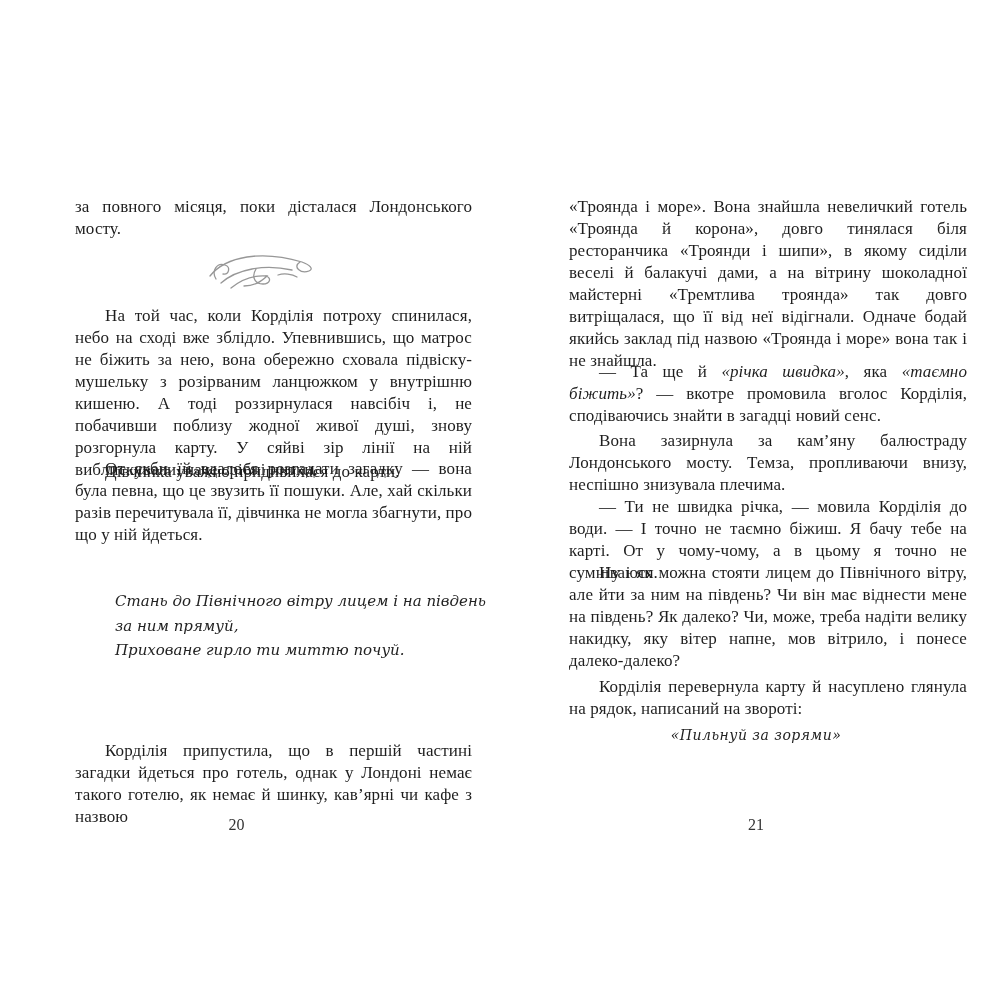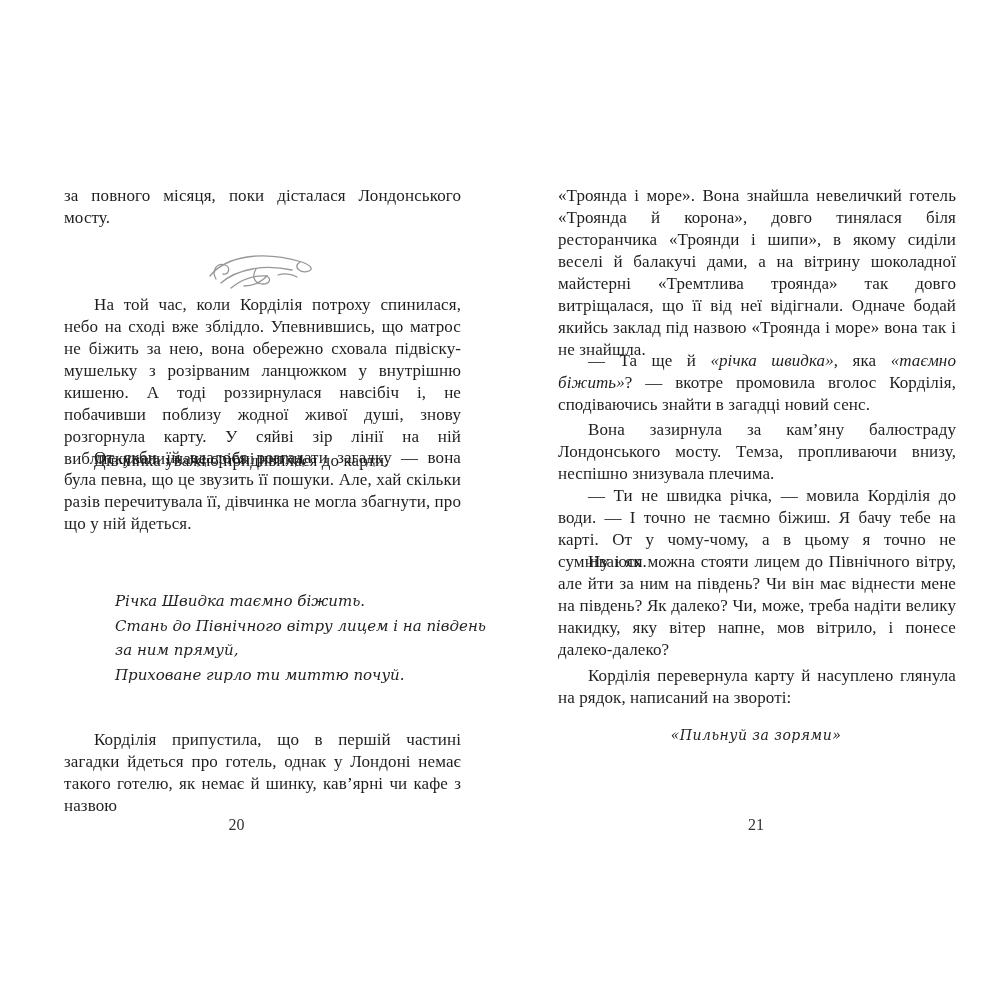--- a/index.html
+++ b/index.html
@@ -12,21 +12,21 @@
     position: relative;
     background: #ffffff;
     font-family: "Liberation Serif", serif;
     color: #1e1e1e;
     overflow: hidden;
   }
   .col-left  { left: 63px;  width: 397px; }
   .col-right { left: 557px; width: 398px; }
   .blk { position: absolute; }
   p.body {
-    margin: 1px;
+    margin: 12px;
     font-size: 17px;
     line-height: 22px;
     text-align: justify;
     letter-spacing: 0.1px;
   }
   .indent { text-indent: 30px; }
   .ornament-wrap {
     text-align: center;
     height: 52px;
   }
@@ -75,21 +75,20 @@
       </svg>
     </div>
 
     <p class="body blk col-left indent" style="top:293px;">На той час, коли Корділія потроху спинилася, небо на сході вже зблідло. Упевнившись, що матрос не біжить за нею, вона обережно сховала підвіску-мушельку з розірваним ланцюжком у внутрішню кишеню. А тоді роззирнулася навсібіч і, не побачивши поблизу жодної живої душі, знову розгорнула карту. У сяйві зір лінії на ній виблискували, наче срібні нитки.</p>
 
     <p class="body blk col-left indent" style="top:449px;">Дівчинка уважно придивилася до карти.</p>
 
     <p class="body blk col-left indent" style="top:446px;">От якби їй вдалося розгадати загадку — вона була певна, що це звузить її пошуки. Але, хай скільки разів перечитувала її, дівчинка не могла збагнути, про що у ній йдеться.</p>
 
     <div class="blk col-left poem" style="top:589px;">
-      <div class="poem-line">Річка Швидка таємно біжить.</div>
       <div class="poem-line">Стань до Північного вітру лицем і на південь</div>
       <div class="poem-line">за ним прямуй,</div>
       <div class="poem-line">Приховане гирло ти миттю почуй.</div>
     </div>
 
     <p class="body blk col-left indent" style="top:728px;">Корділія припустила, що в першій частині загадки йдеться про готель, однак у Лондоні немає такого готелю, як немає й шинку, кав’ярні чи кафе з назвою</p>
 
     <div class="blk page-number" style="top:816px; left:38px; width:397px;">20</div>
   </section>
 

